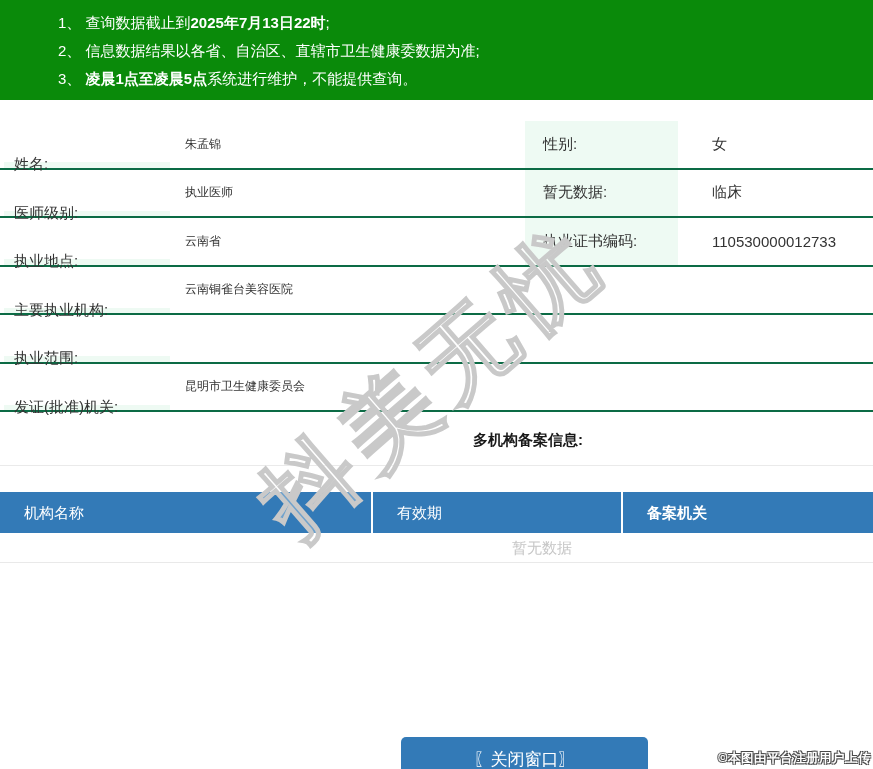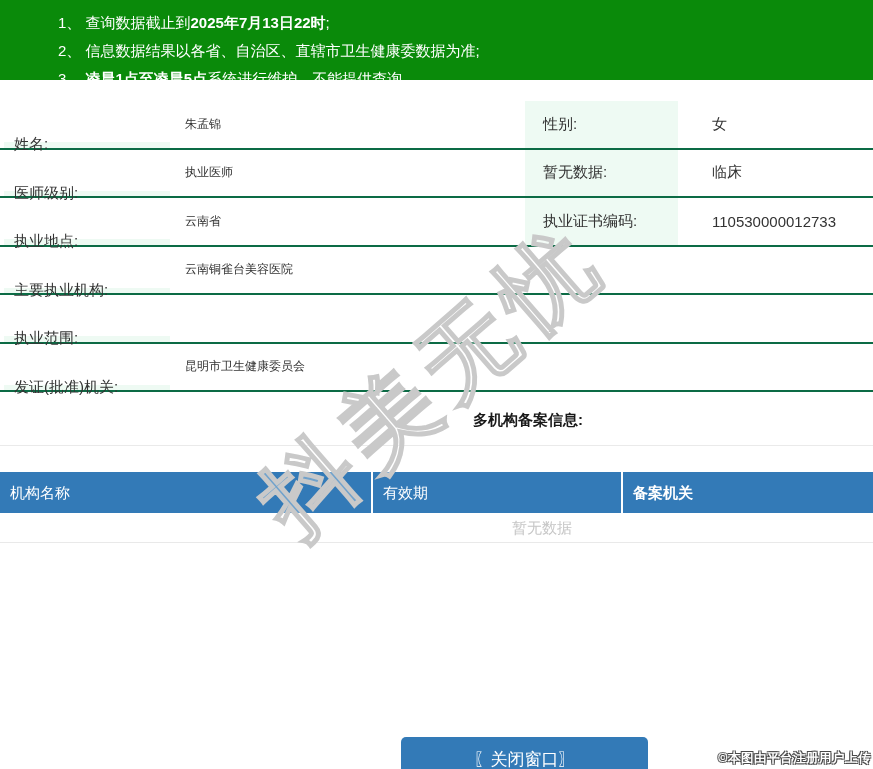--- a/index.html
+++ b/index.html
@@ -1,21 +1,21 @@
 <!DOCTYPE html>
 <html><head>
 <meta charset="utf-8">
 <style>
   * { margin:0; padding:0; box-sizing:border-box; }
   html,body { width:873px; height:769px; overflow:hidden; background:#fff;
               font-family:"Liberation Sans", sans-serif; }
   #page { position:relative; width:873px; height:769px; background:#fff; overflow:hidden; }
 
   
-  .notice { width:873px; height:80px; background:#0a8a0a; color:#fff;
+  .notice { width:873px; height:100px; background:#0a8a0a; color:#fff;
             padding:9px 0 0 58px; font-size:15px; line-height:28px; }
   .notice b { font-weight:bold; }
 
   
   .info-table { margin-top:21px; }
   .info-row { position:relative; height:48.5px; border-bottom:2px solid #0c6b45; }
   .cell-label { position:absolute; left:4px; top:0; bottom:0; width:166px;
                 background:#eefaf3; display:flex; align-items:center;
                 padding-left:10px; font-size:15px; color:#333;margin-top:41px; }
   .cell-value { position:absolute; left:185px; top:0; bottom:0;
@@ -25,21 +25,21 @@
                  padding-left:18px; font-size:15px; color:#333; }
   .cell-value2 { position:absolute; left:712px; top:0; bottom:0;
                  display:flex; align-items:center; font-size:15px; color:#333; }
 
   
   .section-heading-wrap { width:1056px; text-align:center; padding:19px 0 15px 0; }
   .section-heading { font-weight:bold; font-size:15px; color:#1a1a1a;text-align:right; }
   .thin-divider { width:873px; height:1px; background:#eaeaea; }
 
   .blue-header { display:flex; height:41px; background:#337ab7; margin-top:26px; }
-  .blue-cell { color:#fff; font-size:15px; line-height:41px; padding-left:10px; }
+  .blue-cell { color:#fff; font-size:15px; line-height:41px; padding-left:24px; }
   .blue-cell.c1 { width:373px; border-right:2px solid #fff; }
   .blue-cell.c2 { width:250px; border-right:2px solid #fff; }
   .blue-cell.c3 { flex:1;font-weight:bold; }
 
   .empty-row { height:30px; border-bottom:1px solid #e9e9e9;padding-left:14px; }
   .empty-inner { width:1056px; text-align:center; font-size:15px;
                  line-height:30px; color:#c6c6c6; }
 
   
   .close-btn { position:absolute; left:401px; top:737px; width:247px; height:44px;

